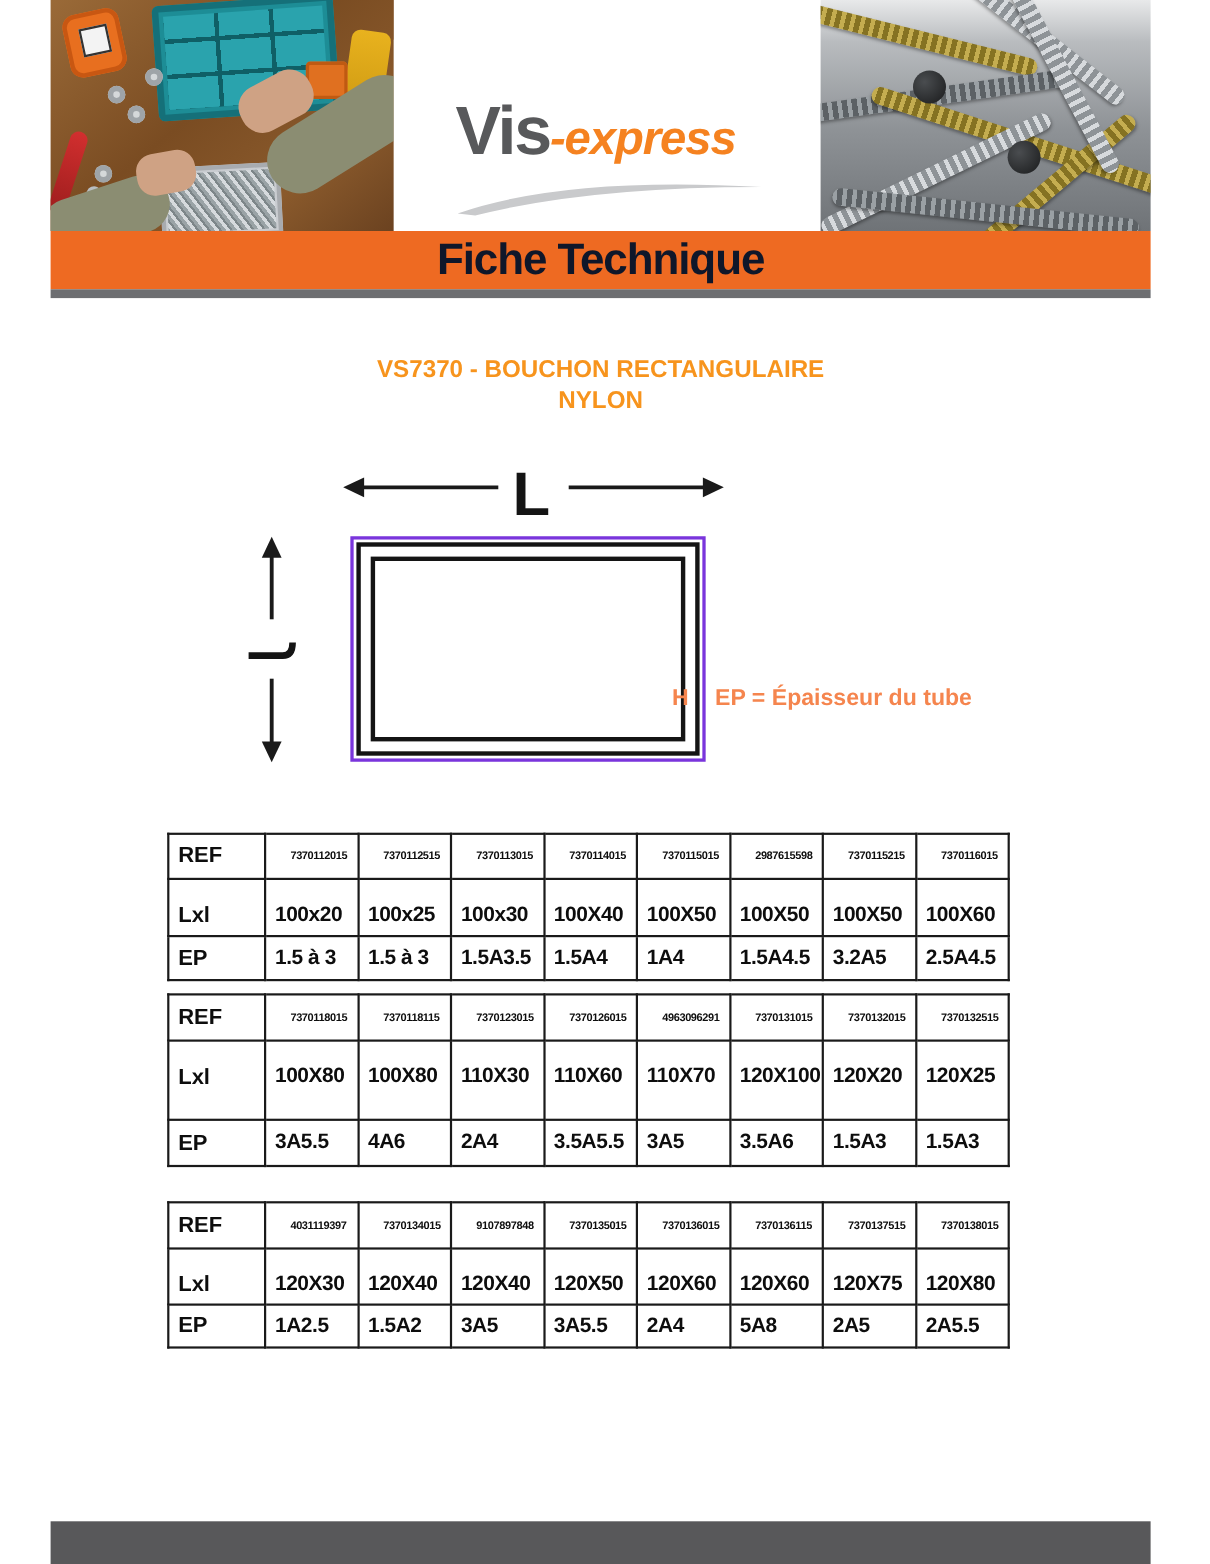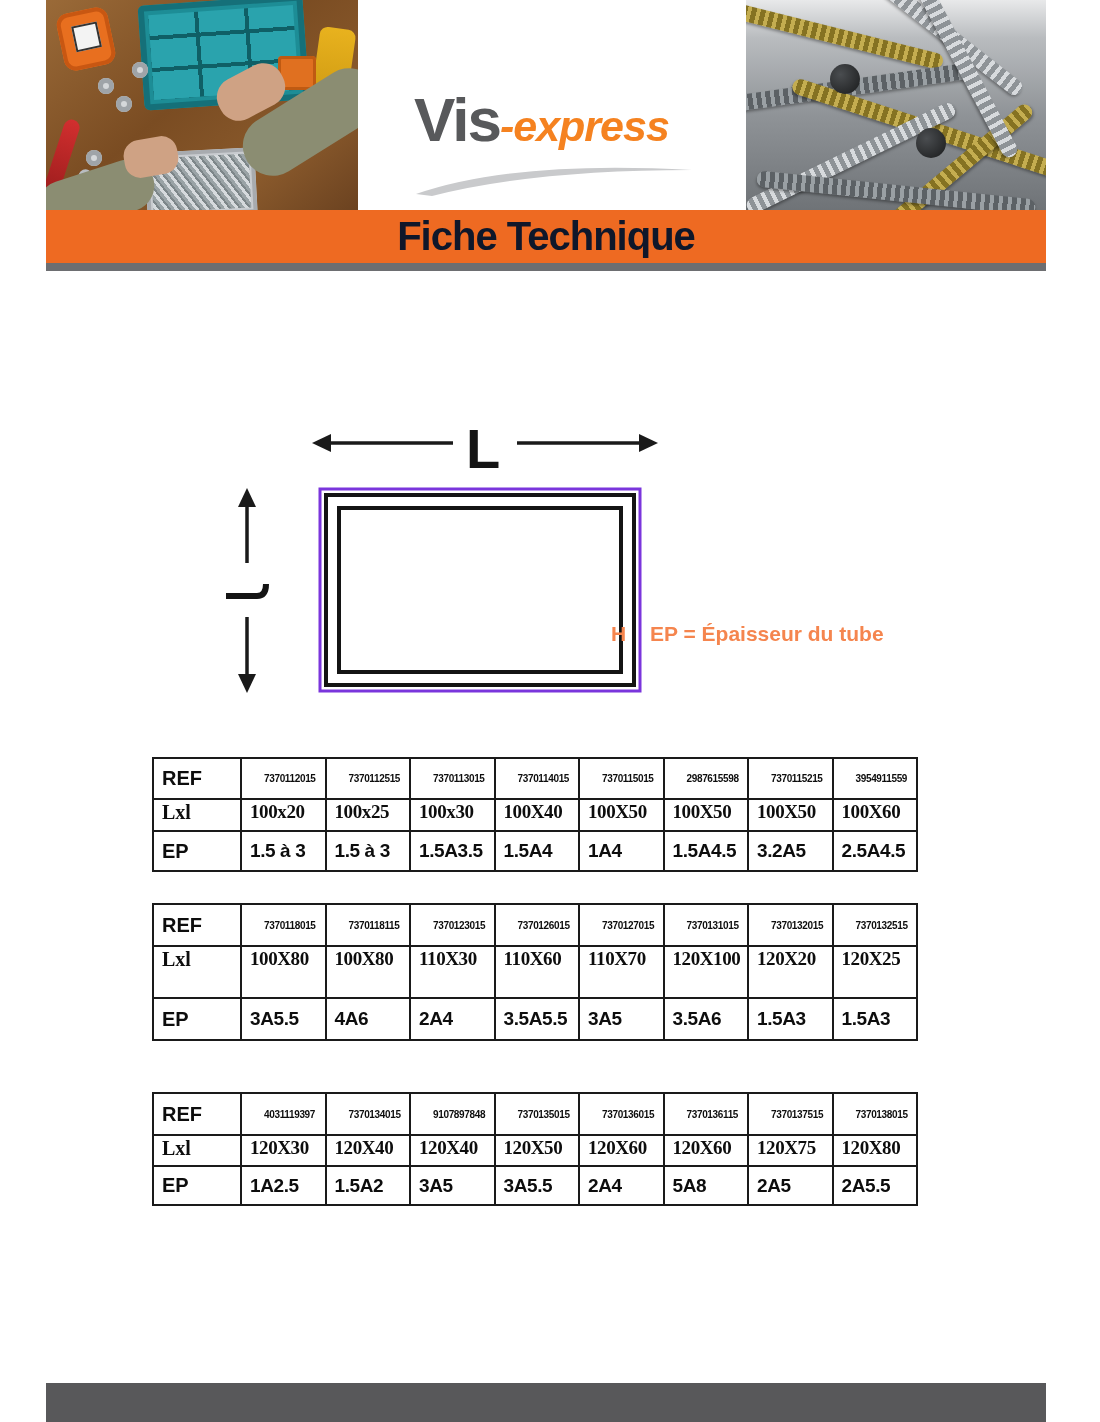--- a/index.html
+++ b/index.html
@@ -59,21 +59,21 @@
   
   table.spec-table{position:absolute;left:152px;width:764px;border-collapse:collapse;table-layout:fixed;
                    font-family:"Liberation Sans",sans-serif;}
   .spec-table td{border:2px solid #1a1a1a;padding:0 0 0 8px;color:#0d0d0d;vertical-align:middle;overflow:hidden;}
   .spec-table col.c-lbl{width:88px;}
   .spec-table col.c-val{width:84.5px;}
   .spec-table .lbl{font-size:20px;font-weight:bold;}
   .spec-table .ref-cell{font-size:10px;font-weight:bold;letter-spacing:-0.35px;white-space:nowrap;padding-left:22px;}
   .spec-table .val-cell{font-size:19px;font-weight:bold;letter-spacing:-0.4px;}
   .spec-table .lxl-cell{word-break:break-all;margin-top:44px;}
-  .spec-table .row-lxl td{vertical-align:top;padding-top:1px;font-family:Liberation Serif, serif;}
+  .spec-table .row-lxl td{vertical-align:top;padding-top:21px;}
   .t1{top:757px;} .t2{top:903px;} .t3{top:1092px;}
   .t1 .row-ref td{height:39px}.t1 .row-lxl td{height:29px}.t1 .row-ep td{height:38px}
   .t2 .row-ref td{height:40px}.t2 .row-lxl td{height:49px}.t2 .row-ep td{height:40px}
   .t3 .row-ref td{height:40px}.t3 .row-lxl td{height:28px}.t3 .row-ep td{height:37px}
 
   
   .footer-bar{position:absolute;left:46px;top:1383px;width:1000px;height:39px;background:#58585a;}
 
   
   .logo{position:absolute;left:56px;top:48px;white-space:nowrap;}
@@ -132,20 +132,24 @@
       <div class="screwhead" style="left:84px;top:64px;"></div>
       <div class="screwhead" style="left:170px;top:128px;"></div>
     </div>
   </div>
 
   <div class="banner">
     <span>Fiche Technique</span>
   </div>
   <div class="gray-strip"></div>
 
+  <div class="doc-title">
+    <div>VS7370 - BOUCHON RECTANGULAIRE</div>
+    <div>NYLON</div>
+  </div>
 
   <svg class="diagram" viewBox="0 0 1100 310">
 
     <line x1="453" y1="33" x2="326" y2="33" stroke="#1a1a1a" stroke-width="3.5"></line>
     <polygon points="312,33 331,24 331,42" fill="#1a1a1a"></polygon>
     <line x1="517" y1="33" x2="644" y2="33" stroke="#1a1a1a" stroke-width="3.5"></line>
     <polygon points="658,33 639,24 639,42" fill="#1a1a1a"></polygon>
     <text x="466" y="58" font-size="56" font-weight="bold" fill="#141414">L</text>
 
     <line x1="247" y1="94" x2="247" y2="153" stroke="#1a1a1a" stroke-width="3.5"></line>
@@ -177,21 +181,21 @@
     <tbody>
         <tr class="row-ref">
           <td class="lbl">REF</td>
           <td class="ref-cell">7370112015</td>
           <td class="ref-cell">7370112515</td>
           <td class="ref-cell">7370113015</td>
           <td class="ref-cell">7370114015</td>
           <td class="ref-cell">7370115015</td>
           <td class="ref-cell">2987615598</td>
           <td class="ref-cell">7370115215</td>
-          <td class="ref-cell">3954911559</td>
+          <td class="ref-cell">7370116015</td>
         </tr>
         <tr class="row-lxl">
           <td class="lbl">Lxl</td>
           <td class="val-cell lxl-cell">100x20</td>
           <td class="val-cell lxl-cell">100x25</td>
           <td class="val-cell lxl-cell">100x30</td>
           <td class="val-cell lxl-cell">100X40</td>
           <td class="val-cell lxl-cell">100X50</td>
           <td class="val-cell lxl-cell">100X50</td>
           <td class="val-cell lxl-cell">100X50</td>
@@ -222,21 +226,21 @@
         <col class="c-val">
         <col class="c-val">
       </colgroup>
     <tbody>
         <tr class="row-ref">
           <td class="lbl">REF</td>
           <td class="ref-cell">7370118015</td>
           <td class="ref-cell">7370118115</td>
           <td class="ref-cell">7370123015</td>
           <td class="ref-cell">7370126015</td>
-          <td class="ref-cell">7370127015</td>
+          <td class="ref-cell">4963096291</td>
           <td class="ref-cell">7370131015</td>
           <td class="ref-cell">7370132015</td>
           <td class="ref-cell">7370132515</td>
         </tr>
         <tr class="row-lxl">
           <td class="lbl">Lxl</td>
           <td class="val-cell lxl-cell">100X80</td>
           <td class="val-cell lxl-cell">100X80</td>
           <td class="val-cell lxl-cell">110X30</td>
           <td class="val-cell lxl-cell">110X60</td>

